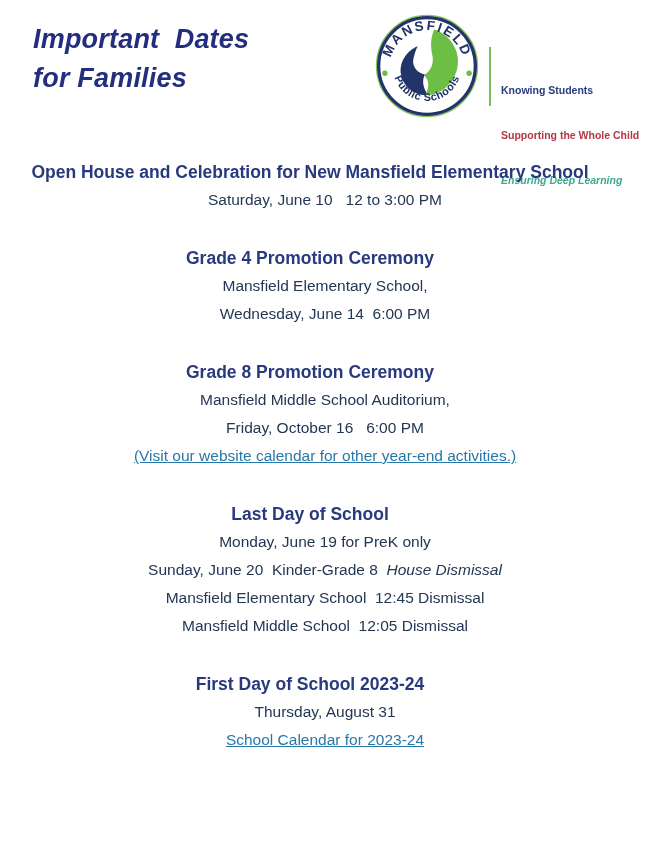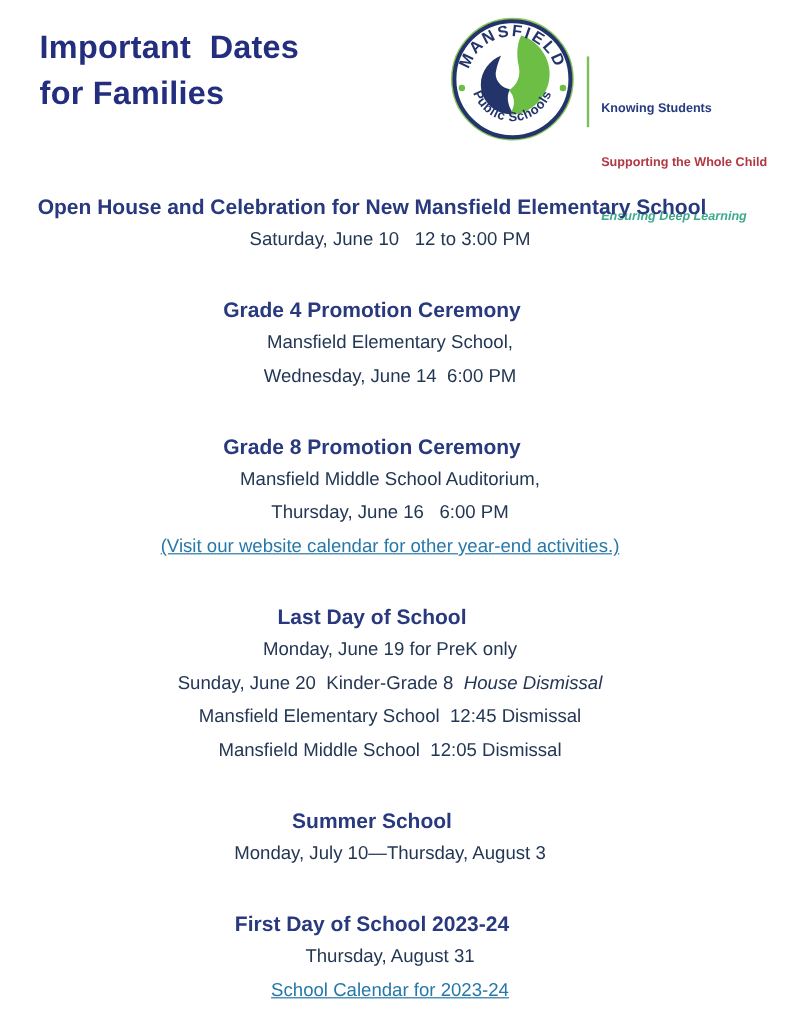--- a/index.html
+++ b/index.html
@@ -9,21 +9,21 @@
     position: relative;
     font-family: "Liberation Sans", sans-serif;
     overflow: hidden;
   }
 
   
   .header { position: absolute; top: 0; left: 0; width: 662px; height: 140px; }
 
   .flyer-title {
     position: absolute; left: 33px; top: 20px;
-    font-size: 27px; font-weight: bold; 
+    font-size: 27px; font-weight: bold; font-style: italic;
     color: #232F7E; line-height: 39px; white-space: pre;
     letter-spacing: 0.2px;
   }
 
   .logo-wrap { position: absolute; left: 375px; top: 14px; width: 104px; height: 104px; }
   .logo-wrap svg { width: 104px; height: 104px; display: block; }
 
   .tagline-divider {
     position: absolute; left: 489px; top: 47px;
     width: 2px; height: 59px; background: #7CBF5A;
@@ -110,36 +110,32 @@
 
   <div class="section">
     <div class="heading">Grade 4 Promotion Ceremony</div>
     <div class="line">Mansfield Elementary School,</div>
     <div class="line">Wednesday, June 14  6:00 PM</div>
   </div>
 
   <div class="section">
     <div class="heading">Grade 8 Promotion Ceremony</div>
     <div class="line">Mansfield Middle School Auditorium,</div>
-    <div class="line">Thursday, June 16   6:00 PM</div>
+    <div class="line">Friday, October 16   6:00 PM</div>
     <a class="line link">(Visit our website calendar for other year-end activities.)</a>
   </div>
 
   <div class="section">
     <div class="heading">Last Day of School</div>
     <div class="line">Monday, June 19 for PreK only</div>
     <div class="line"><span>Sunday, June 20  Kinder-Grade 8  </span><span class="italic">House Dismissal</span></div>
     <div class="line">Mansfield Elementary School  12:45 Dismissal</div>
     <div class="line">Mansfield Middle School  12:05 Dismissal</div>
   </div>
 
-  <div class="section">
-    <div class="heading">Summer School</div>
-    <div class="line">Monday, July 10—Thursday, August 3</div>
-  </div>
 
   <div class="section">
     <div class="heading">First Day of School 2023-24</div>
     <div class="line">Thursday, August 31</div>
     <a class="line link">School Calendar for 2023-24</a>
   </div>
 
 </div>
 
 </body></html>

